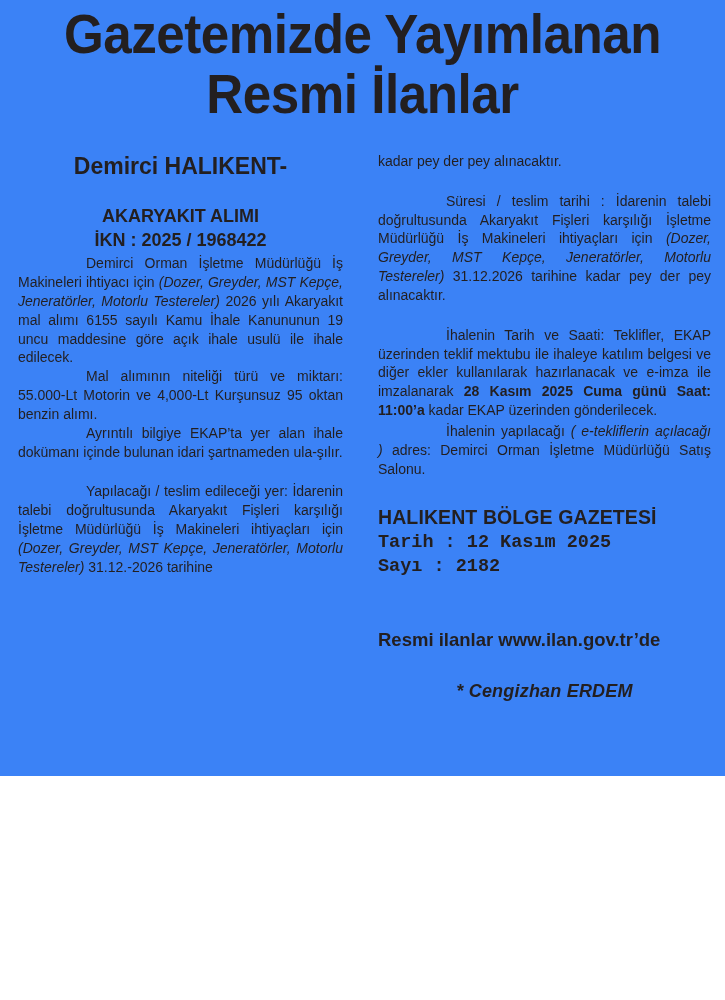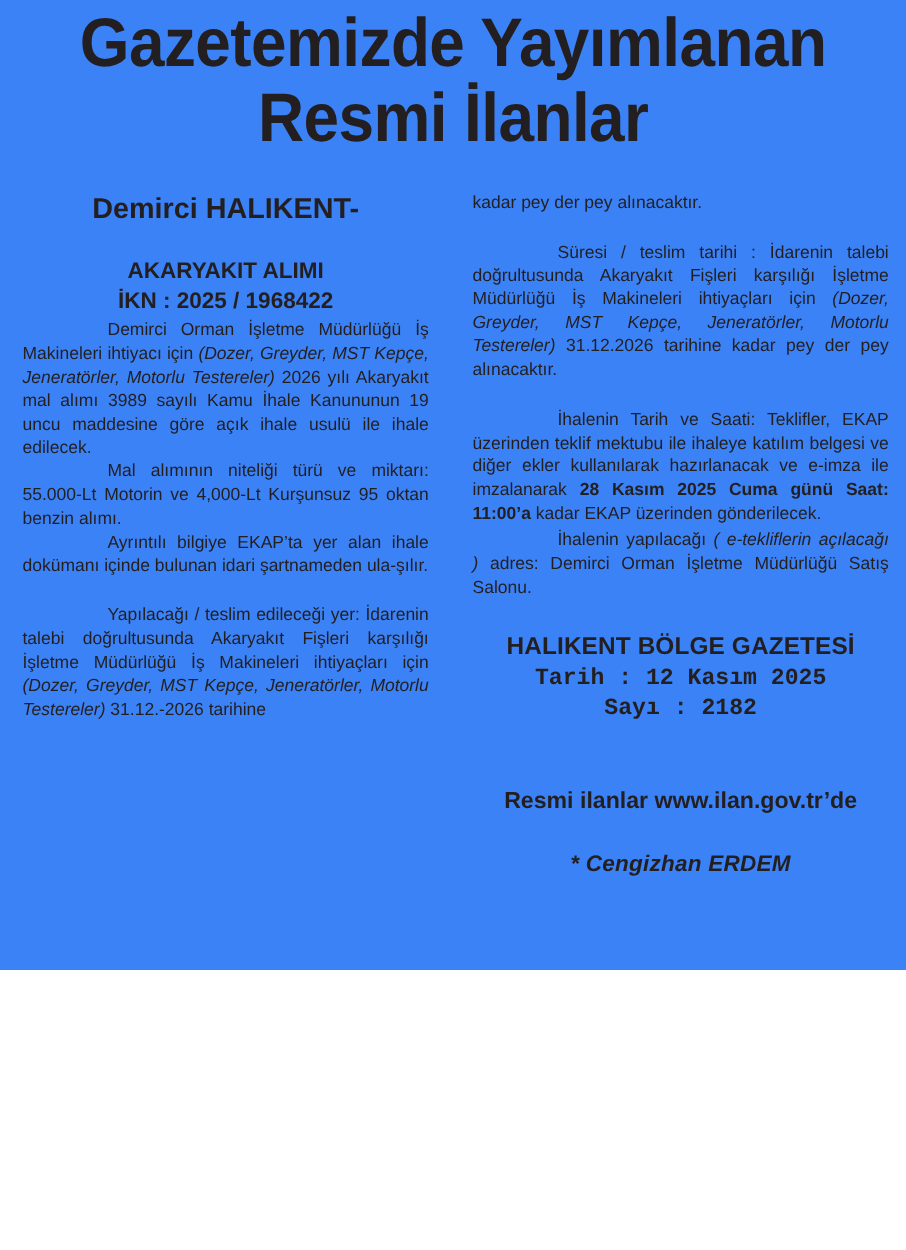--- a/index.html
+++ b/index.html
@@ -96,21 +96,20 @@
   p.body.indent { text-indent: 68px; }
   p.body.gap    { margin-top: 21px; }
   p.body.gap-sm { margin-top: 2px; }
 
   .it { font-style: italic; }
   .bd { font-weight: 700; }
 
   
   .signoff {
     margin-top: 26px;
-    text-align: center;
     font-size: 18.5px;
     line-height: 1.34;
   }
 
   .signoff .paper {
     font-weight: 700;
     font-size: 19.5px;
     letter-spacing: 0.1px;
   }
 
@@ -141,21 +140,21 @@
 
     <div class="col col-left">
 
       <div class="kicker">Demirci HALIKENT-</div>
 
       <div class="deck">
         <div>AKARYAKIT ALIMI</div>
         <div>İKN : 2025 / 1968422</div>
       </div>
 
-      <p class="body indent gap-sm"><span>Demirci Orman İşletme Müdürlüğü İş Makineleri ihtiyacı için </span><span class="it">(Dozer, Greyder, MST Kepçe, Jeneratörler, Motorlu Testereler)</span><span> 2026 yılı Akaryakıt mal alımı 3989 sayılı Kamu İhale Kanununun 19 uncu maddesine göre açık ihale usulü ile ihale edilecek.</span></p>
+      <p class="body indent gap-sm"><span>Demirci Orman İşletme Müdürlüğü İş Makineleri ihtiyacı için </span><span class="it">(Dozer, Greyder, MST Kepçe, Jeneratörler, Motorlu Testereler)</span><span> 2026 yılı Akaryakıt mal alımı 6155 sayılı Kamu İhale Kanununun 19 uncu maddesine göre açık ihale usulü ile ihale edilecek.</span></p>
 
       <p class="body indent"><span>Mal alımının niteliği türü ve miktarı: 55.000-Lt Motorin ve 4,000-Lt Kurşunsuz 95 oktan benzin alımı.</span></p>
 
       <p class="body indent"><span>Ayrıntılı bilgiye EKAP’ta yer alan ihale dokümanı içinde bulunan idari şartnameden ula-şılır.</span></p>
 
       <p class="body indent gap"><span>Yapılacağı / teslim edileceği yer: İdarenin talebi doğrultusunda Akaryakıt Fişleri karşılığı İşletme Müdürlüğü İş Makineleri ihtiyaçları için </span><span class="it">(Dozer, Greyder, MST Kepçe, Jeneratörler, Motorlu Testereler)</span><span> 31.12.-2026 tarihine</span></p>
 
     </div>
 
     <div class="col col-right">

